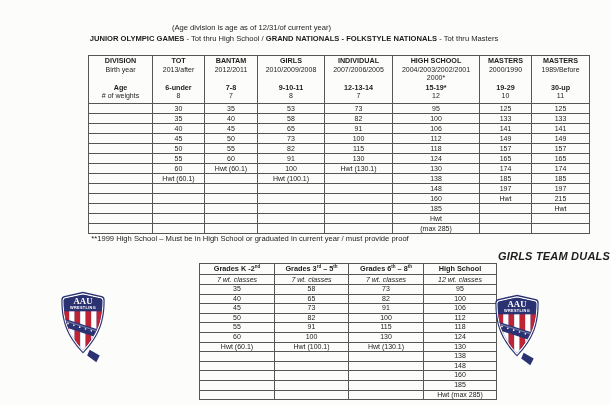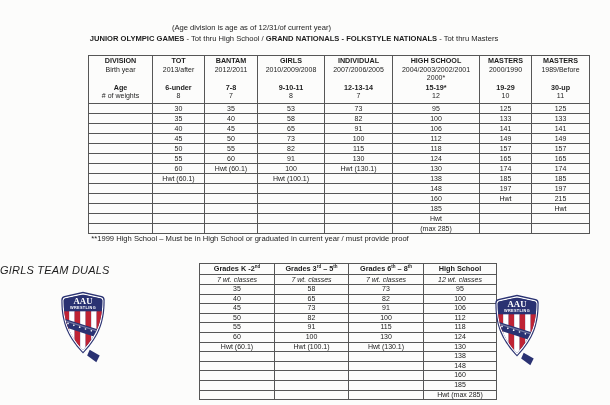--- a/index.html
+++ b/index.html
@@ -17,22 +17,22 @@
      white-space:nowrap;overflow:hidden;line-height:9px;height:9px;}
 
   .tbl-individual{position:absolute;left:44px;top:55px;width:501px;}
   .tbl-individual td.hdr{vertical-align:top;height:46px;padding-top:1px;}
   .hname{font-weight:bold;font-size:7.2px;line-height:8.5px;}
   .hline{font-size:7px;line-height:8.5px;min-height:8.5px;}
   .hage{font-weight:bold;font-size:7.2px;line-height:9.5px;}
 
   .footnote{position:absolute;top:234px;left:0;width:500px;text-align:center;font-size:7.6px;}
 
-  .title-duals{position:absolute;top:264px;left:0;width:610px;text-align:left;
-    font-weight:normal;font-style:italic;font-size:11px;letter-spacing:.2px;}
+  .title-duals{position:absolute;top:250px;left:0;width:610px;text-align:right;
+    font-weight:bold;font-style:italic;font-size:11px;letter-spacing:.2px;}
 
   .tbl-duals{position:absolute;left:155px;top:263px;width:297px;}
   .tbl-duals td{height:8.6px;line-height:8.6px;}
   .tbl-duals td.ghdr{font-weight:bold;font-size:7.3px;height:10px;line-height:10px;}
   .tbl-duals td.gcls{font-style:italic;font-size:7px;height:9px;line-height:9px;}
   .tbl-duals sup{font-size:4.5px;vertical-align:super;line-height:0;}
 
   .logo{position:absolute;width:50px;height:90px;}
   .logo-left{left:58px;top:283px;}
   .logo-right{left:492px;top:286px;}

